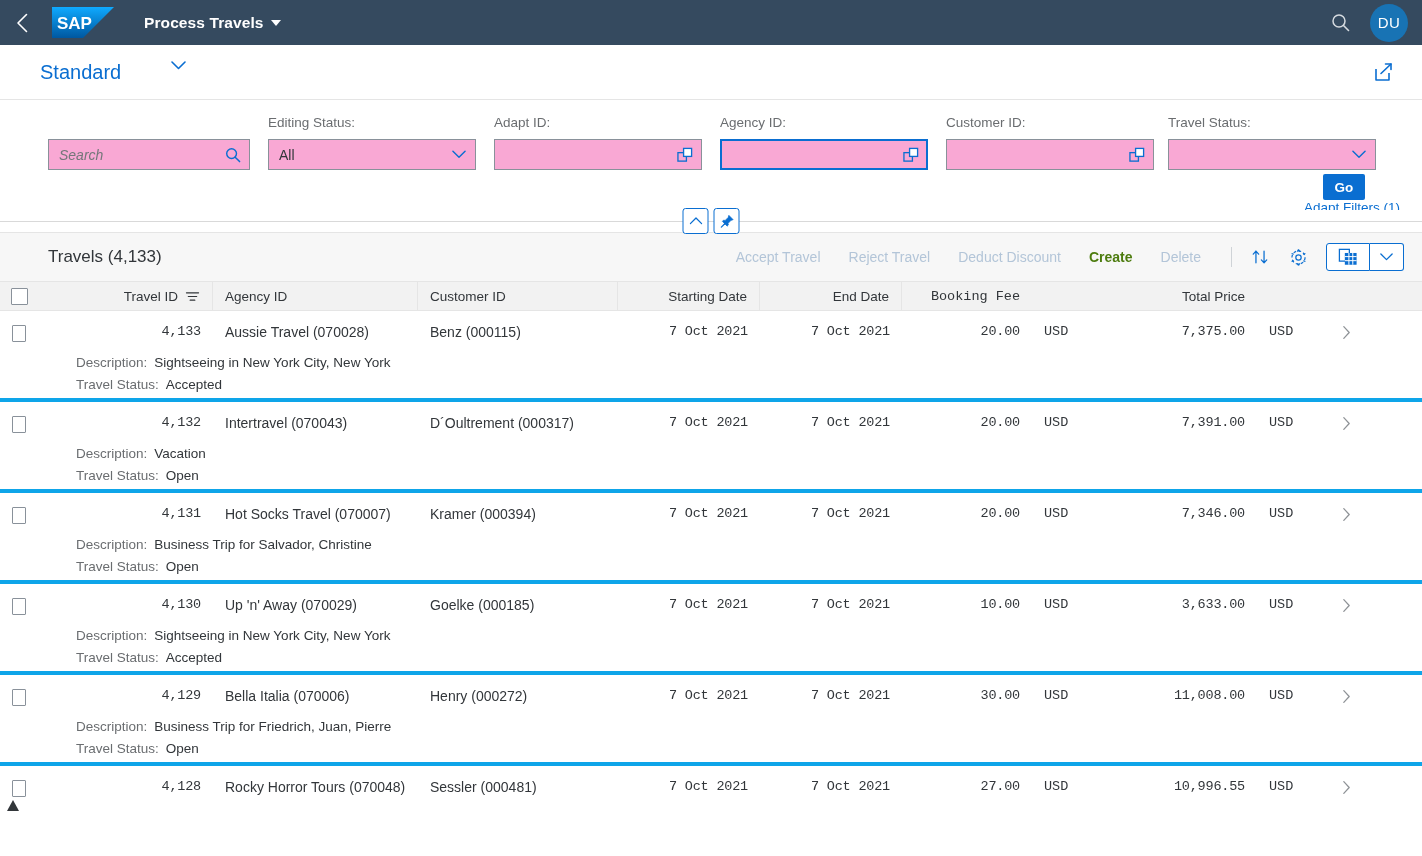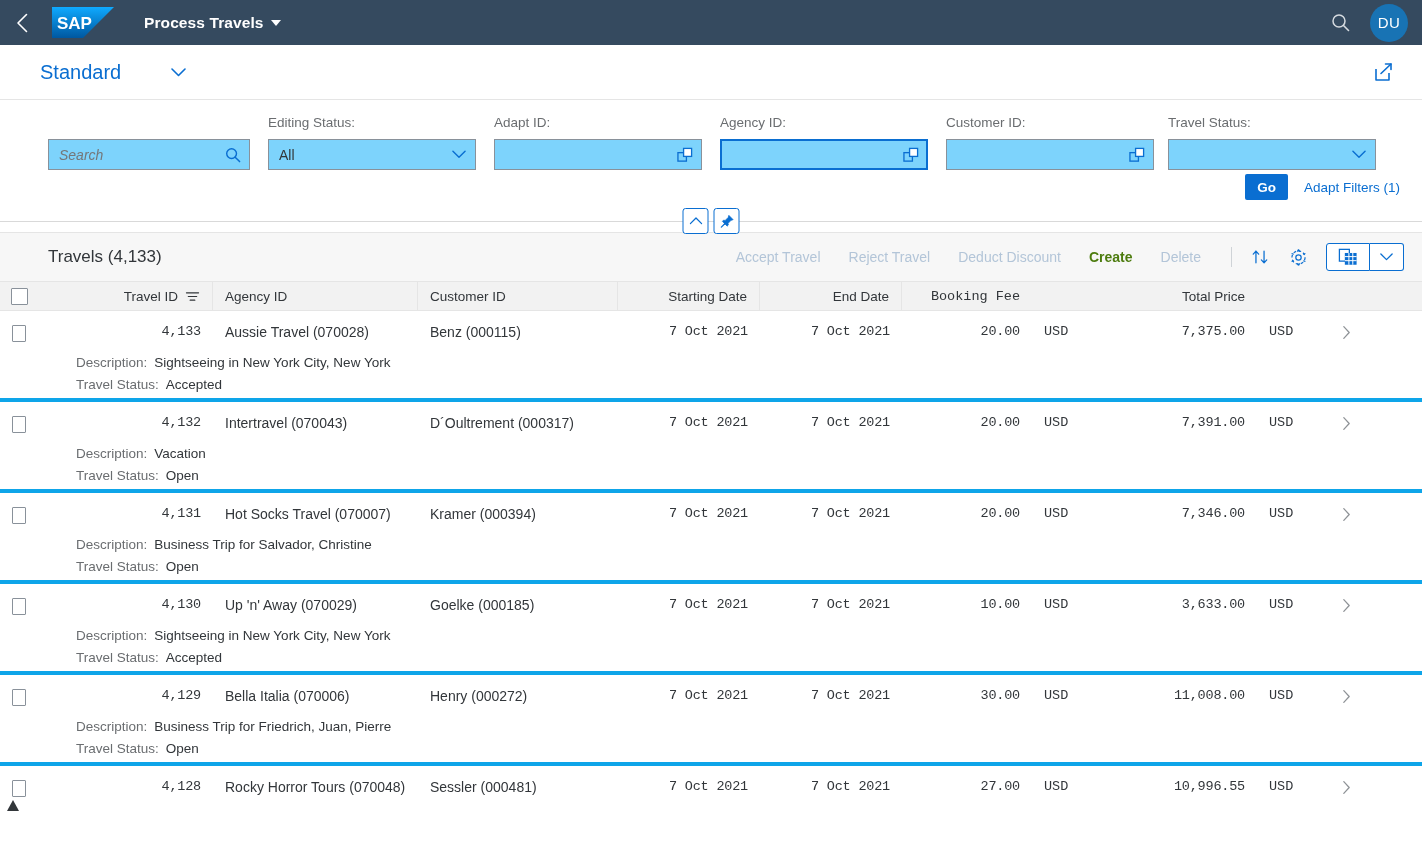--- a/index.html
+++ b/index.html
@@ -77,21 +77,21 @@
   .variant-bar {
     height: 55px;
     background: #ffffff;
     display: flex;
     align-items: center;
     padding: 0 22px 0 40px;
     border-bottom: 1px solid #e5e5e5;
   }
   .variant-select {
     display: flex;
-    align-items: center;
+    align-items: flex-start;
     cursor: pointer;
     gap: 41px;
   }
   .variant-name {
     color: #0a6ed1;
     font-size: 20px;
     font-weight: normal;
   }
   .variant-caret {
     margin-left: 9px;
@@ -122,21 +122,21 @@
     margin-bottom: 8px;
     height: 17px;
     line-height: 17px;
     white-space: nowrap;
   }
   .filter-label.blank { color: transparent; }
 
   .input-shell {
     height: 31px;
     border: 1px solid #89919a;
-    background: #7dd3fc;
+    background: #f9a8d4;
     display: flex;
     align-items: center;
     padding: 0 6px 0 10px;
     position: relative;
   }
   .input-shell.focused {
     border: 2px solid #0a6ed1;
     padding: 0 5px 0 9px;
   }
   .input-shell input {
@@ -170,20 +170,21 @@
   .f-agency  { width: 208px; margin-left: 18px; }
   .f-customer{ width: 208px; margin-left: 18px; }
   .f-status  { width: 208px; margin-left: 14px; }
 
   .filter-actions {
     position: absolute;
     right: 22px;
     top: 74px;
     display: flex;
     align-items: center;
+    flex-direction: column;
   }
   .go-btn {
     background: #0a6ed1;
     color: #ffffff;
     border: none;
     height: 26px;
     padding: 0 12px;
     font-size: 13.5px;
     font-weight: bold;
     font-family: "Liberation Sans", sans-serif;

